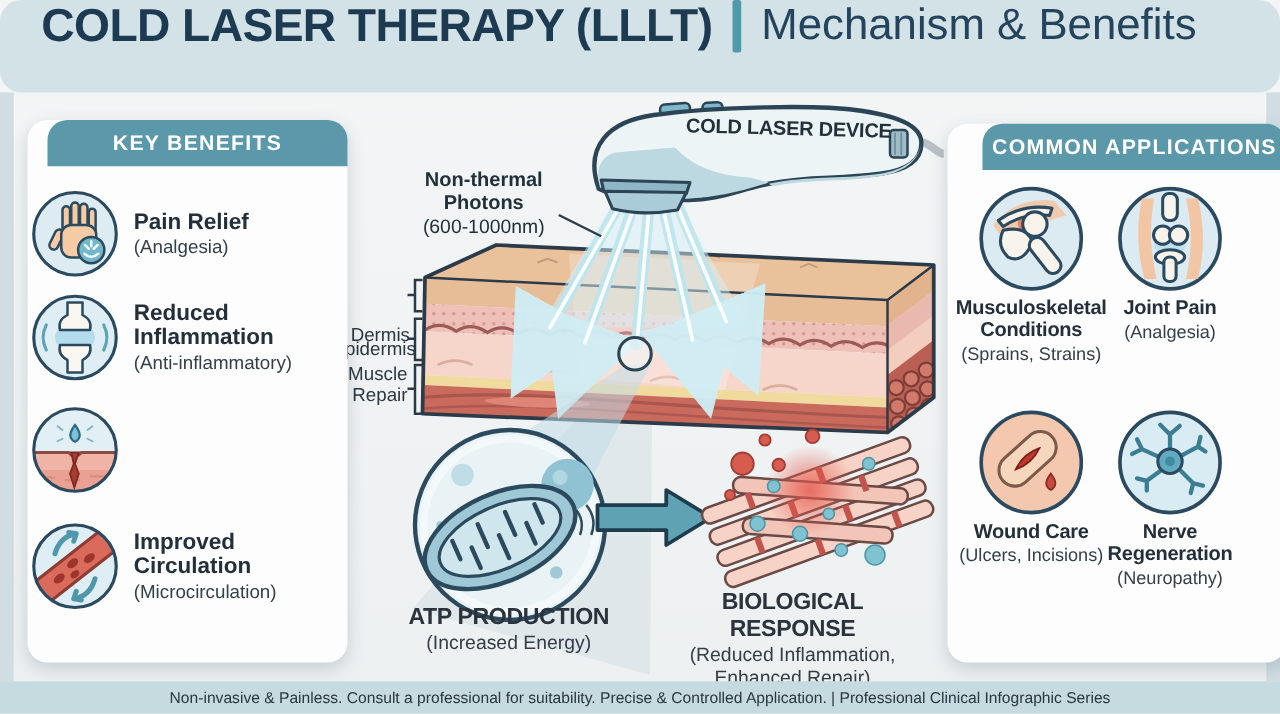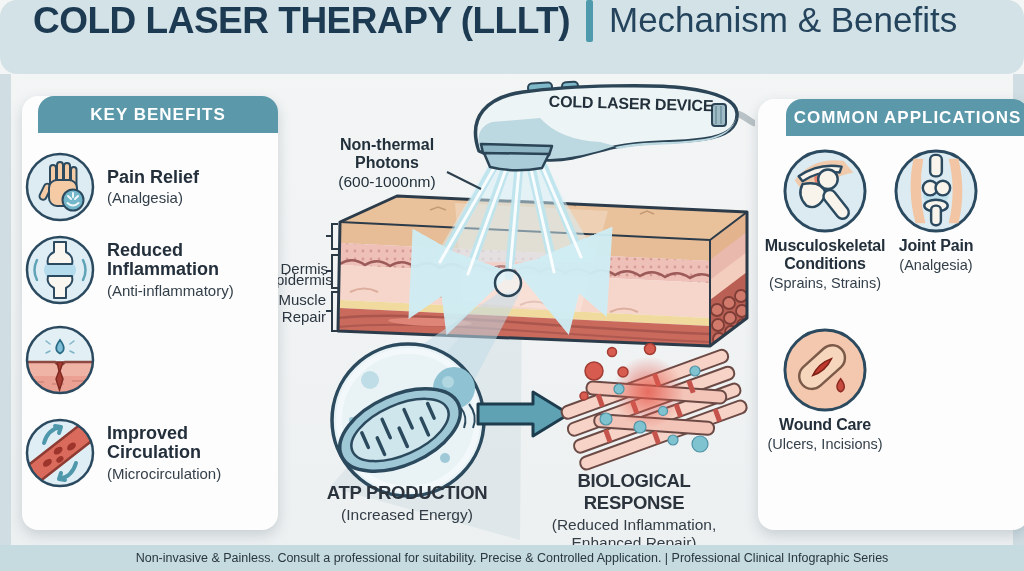--- a/index.html
+++ b/index.html
@@ -395,16 +395,34 @@
             <rect x="-27" y="-13" width="54" height="26" rx="13" fill="#f6d6bd" stroke="#7c5a49" stroke-width="2.5"></rect>
             <path d="M-13 0 Q0 -5.5 13 0 Q0 5.5 -13 0 Z" fill="#bf3a2e" stroke="#801f16" stroke-width="1.5"></path>
           </g>
           <path d="M59 52 C63.5 58 64.5 62.5 59 65.5 C53.5 62.5 54.5 58 59 52 Z" fill="#c64a3e" stroke="#8e2a22" stroke-width="1.5"></path>
         </svg>
       </span>
       <div class="a-title">Wound Care</div>
       <div class="a-sub">(Ulcers, Incisions)</div>
     </div>
 
+    <div class="a-cell" style="left:119px;top:229px;width:118px;">
+      <span class="icon-wrap">
+        <svg width="84" height="84" viewBox="0 0 86 86">
+          <circle cx="43" cy="43" r="41" fill="#d9ecf3" stroke="#2b4a60" stroke-width="3"></circle>
+          <g fill="none" stroke="#3b7d92" stroke-width="3.5" stroke-linecap="round">
+            <path d="M43 33 V20 M43 20 L35 12 M43 20 L51 13"></path>
+            <path d="M33 38 L20 32 M20 32 L12 36 M20 32 L16 24"></path>
+            <path d="M35 50 L24 58 M24 58 L16 56 M24 58 L24 66"></path>
+            <path d="M52 50 L62 60 M62 60 L60 68 M62 60 L70 62"></path>
+            <path d="M53 37 L66 30 M66 30 L72 34 M66 30 L68 22"></path>
+          </g>
+          <circle cx="43" cy="42" r="10" fill="#62aabf" stroke="#2b4a60" stroke-width="2.5"></circle>
+          <circle cx="43" cy="42" r="4" fill="#3f8ba1"></circle>
+        </svg>
+      </span>
+      <div class="a-title">Nerve Regeneration</div>
+      <div class="a-sub">(Neuropathy)</div>
+    </div>
   </div>
 
   <div class="abs footer-band">Non-invasive &amp; Painless. Consult a professional for suitability. Precise &amp; Controlled Application. | Professional Clinical Infographic Series</div>
 </div>
 
 </body></html>

